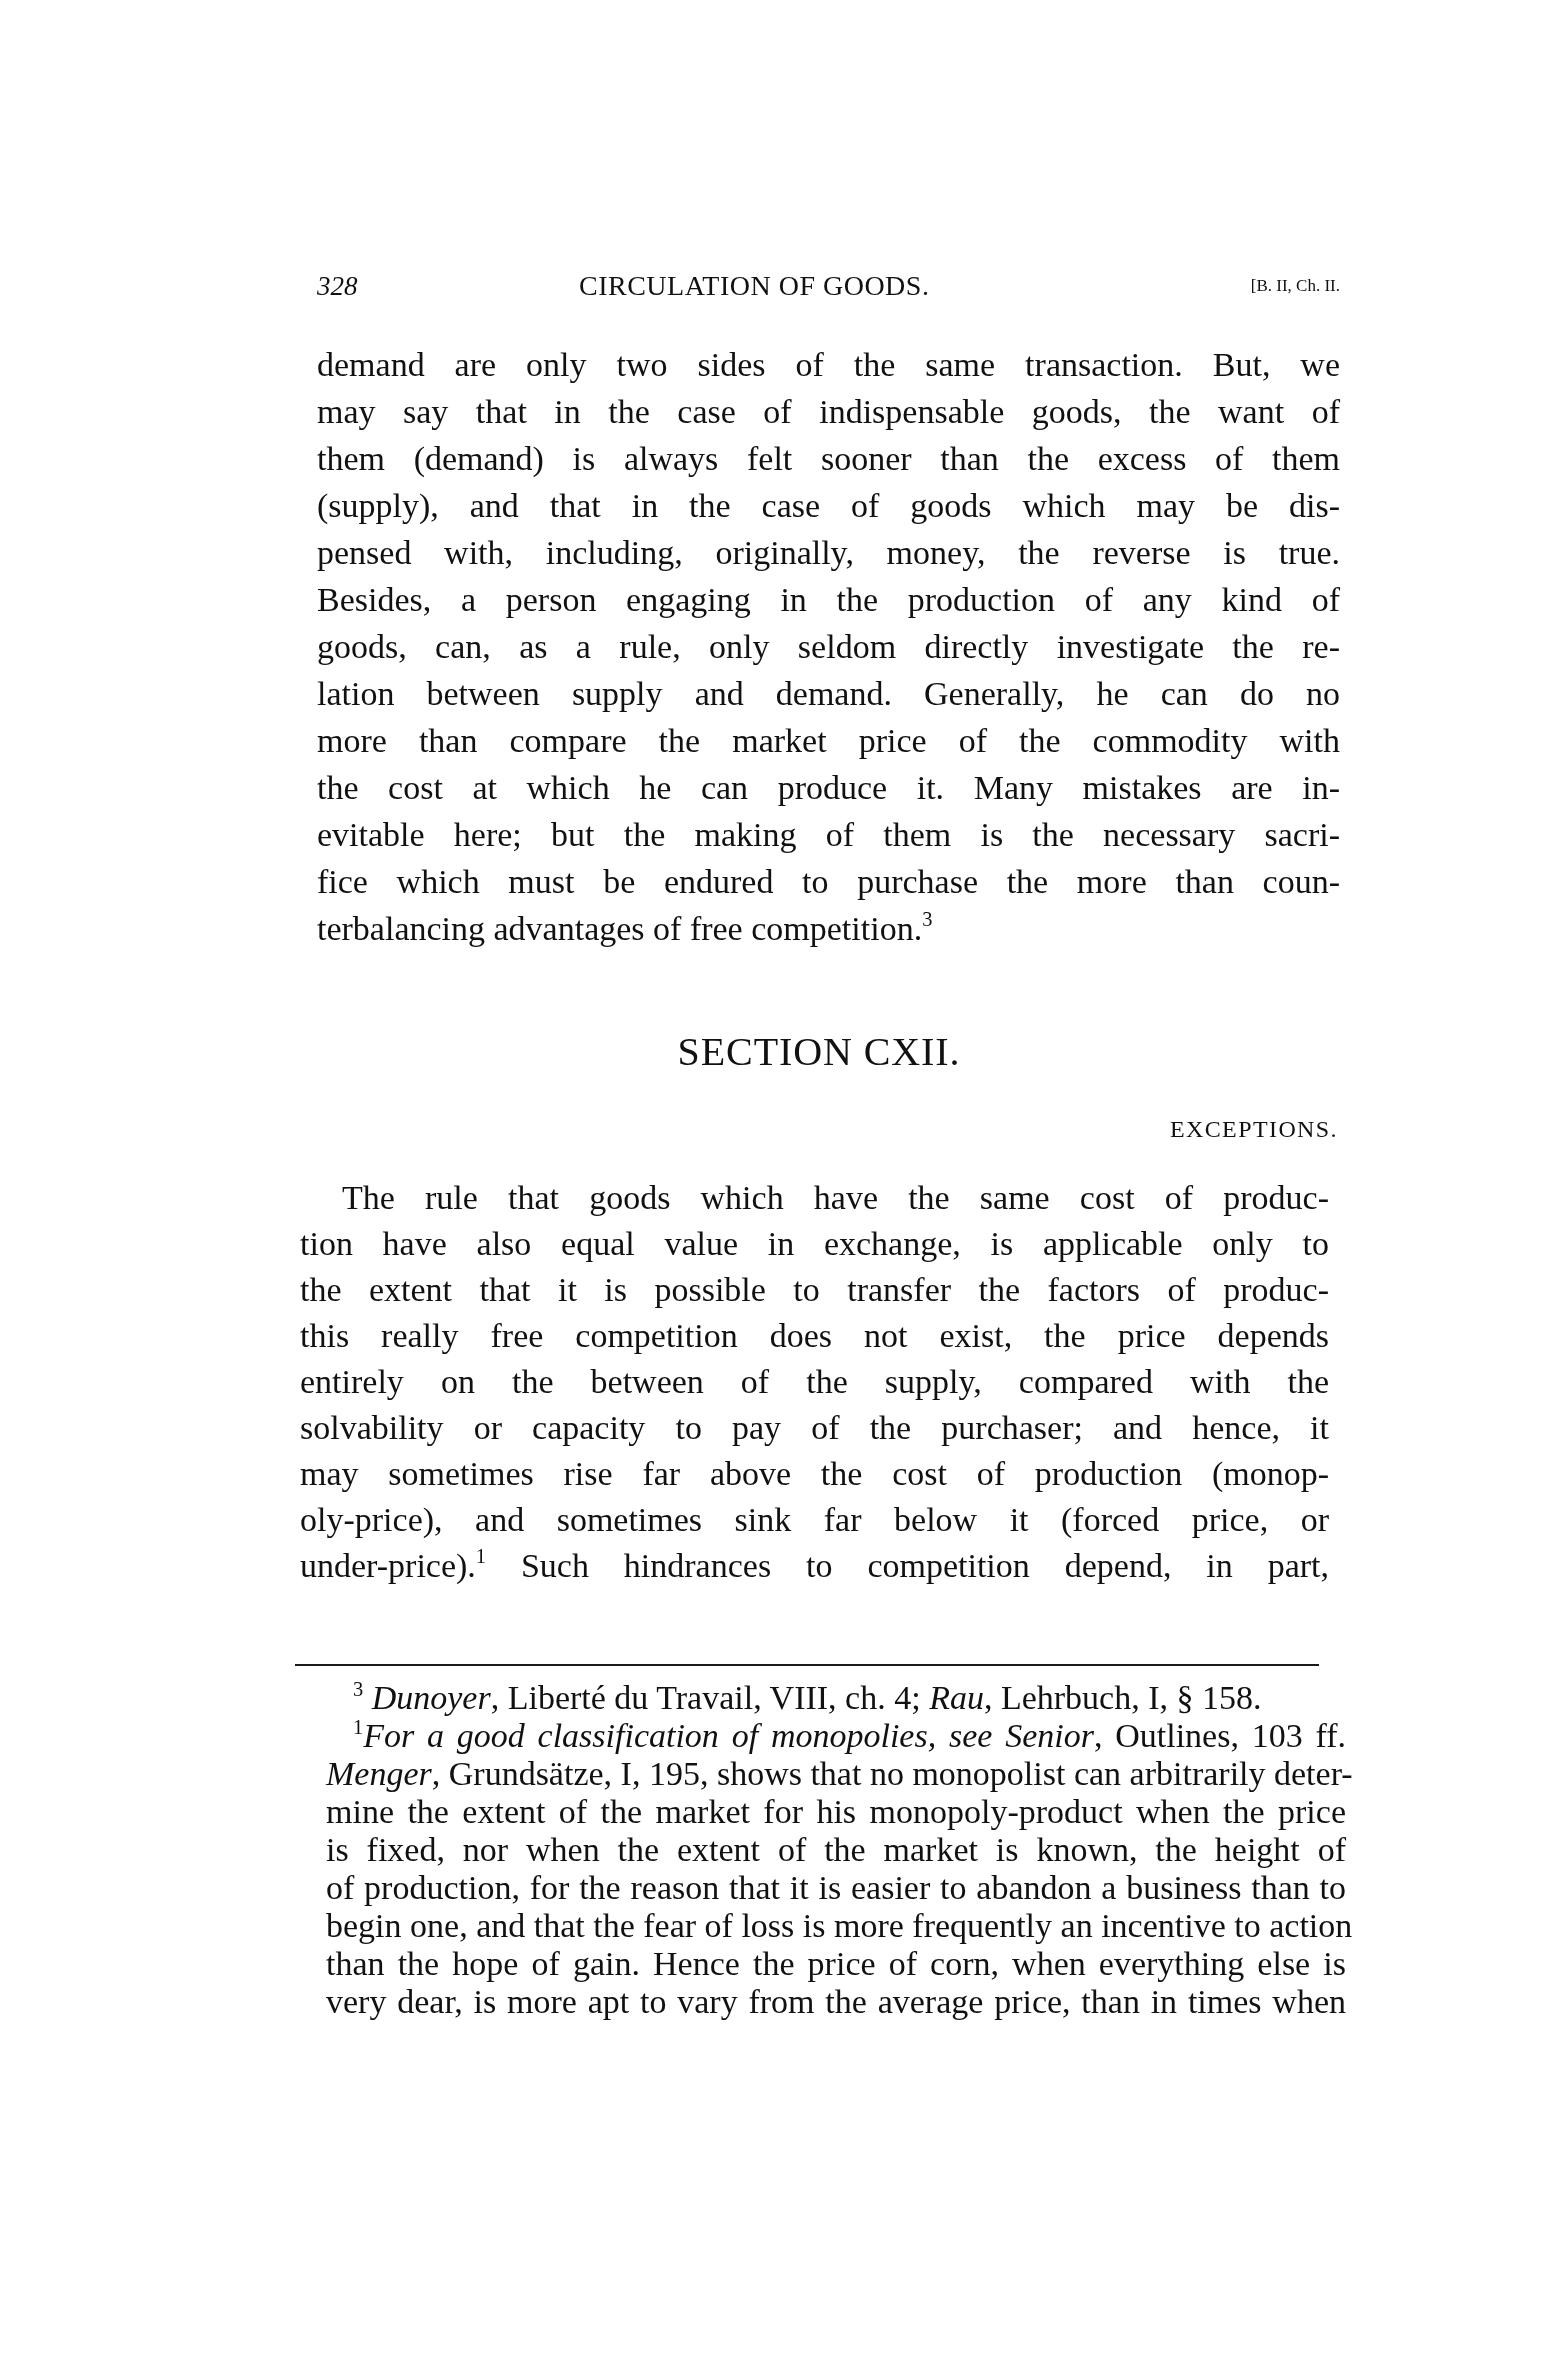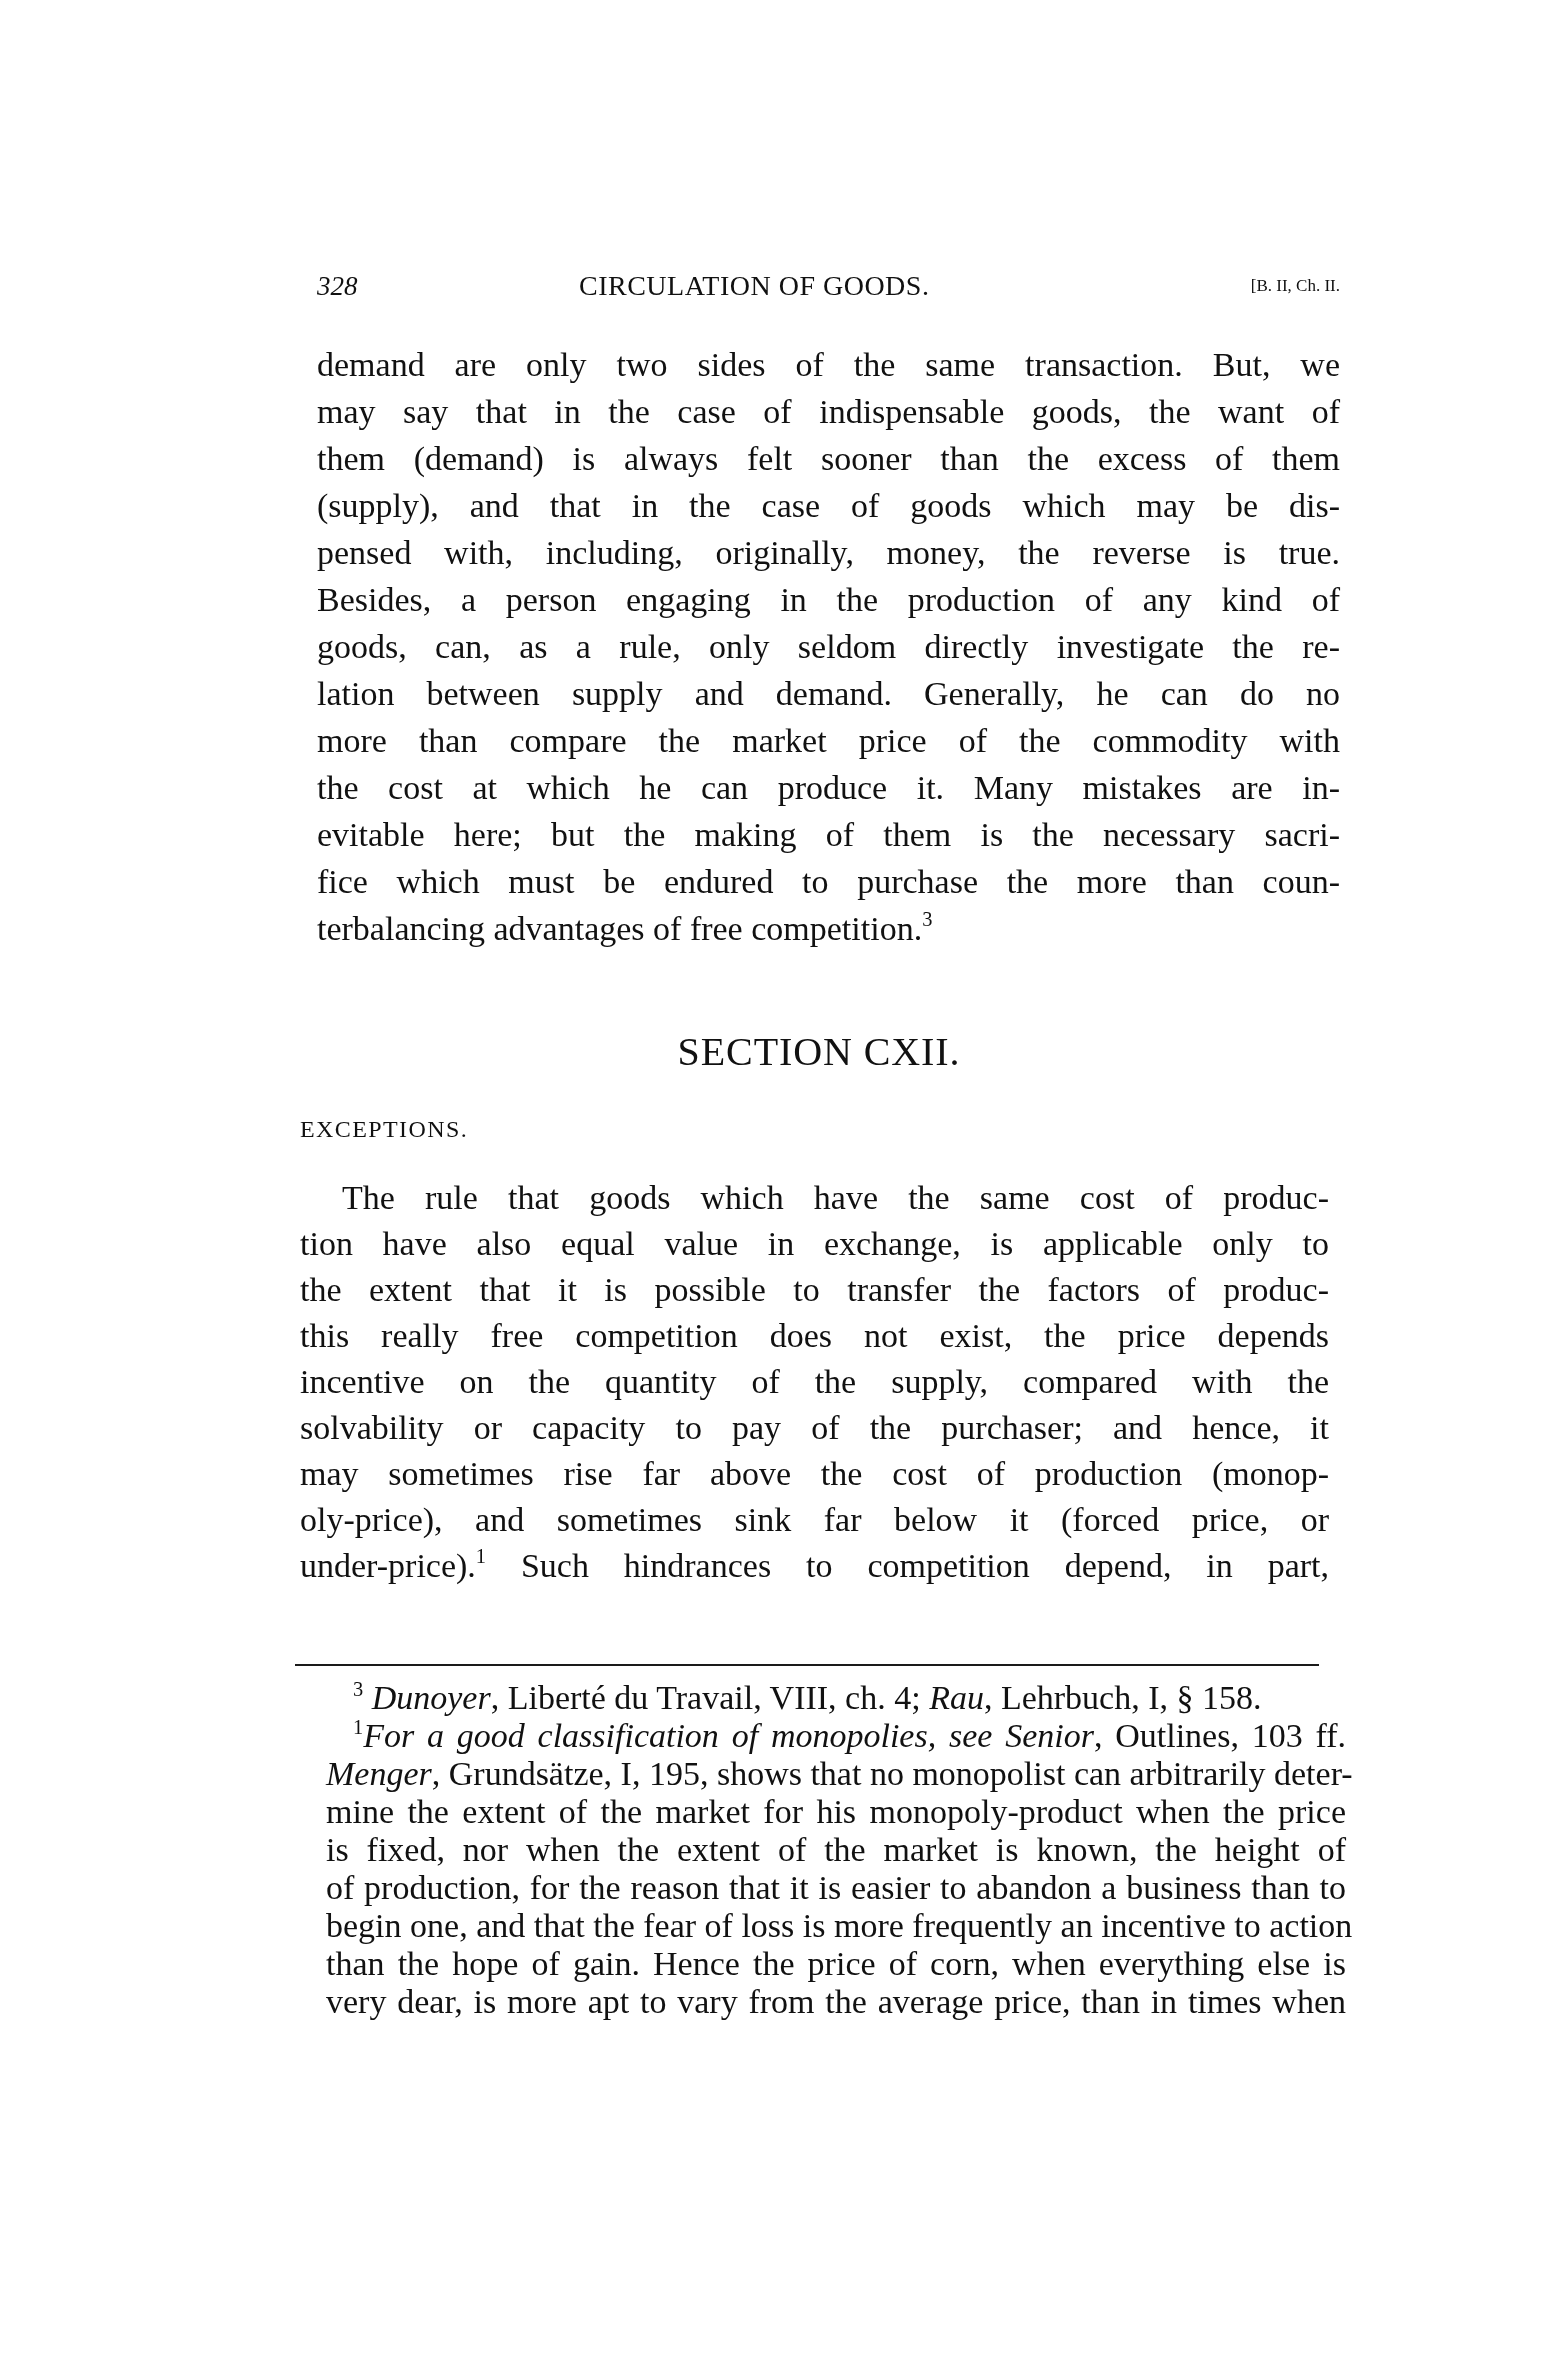--- a/index.html
+++ b/index.html
@@ -12,21 +12,21 @@
   .header .ref { position: absolute; right: 0; top: 0; font-size: 17px; }
   .block { position: absolute; }
   .line { display: block; white-space: nowrap; text-align: justify; text-align-last: justify; overflow: visible; }
   .line.last { text-align-last: left; }
   .line.indent { padding-left: 42px; box-sizing: border-box; }
   .p1 { top: 341px; left: 317px; width: 1023px; font-size: 34px; }
   .p1 .line { height: 47px; line-height: 47px; }
   .p2 { top: 1175px; left: 300px; width: 1029px; font-size: 34px; }
   .p2 .line { height: 46px; line-height: 46px; }
   .sec-title { top: 1027px; left: 300px; width: 1038px; height: 50px; line-height: 50px; font-size: 40px; text-align: center; letter-spacing: 0.9px; }
-  .sec-sub { top: 1113px; left: 300px; width: 1038px; height: 32px; line-height: 32px; font-size: 24px; text-align: left; letter-spacing: 1.4px; }
+  .sec-sub { top: 1113px; left: 300px; width: 1038px; height: 32px; line-height: 32px; font-size: 24px; text-align: right; letter-spacing: 1.4px; }
   .rule { top: 1664px; left: 295px; width: 1024px; height: 1.8px; background: #1a1a1a; }
   .fn { top: 1679px; left: 297px; width: 1020px; font-size: 34px; margin-left: 29px; }
   .fn .line { height: 38px; line-height: 38px; }
   .fn .line.indent { padding-left: 27px; }
   sup { font-size: 60%; line-height: 0; vertical-align: 0.7em; }
   .fnm { font-size: 60%; vertical-align: 0.65em; line-height: 0; }
   i { font-style: italic; }
 </style>
 </head>
 <body>
@@ -54,21 +54,21 @@
 </div>
 
 <div class="abs sec-title">SECTION CXII.</div>
 <div class="abs sec-sub">EXCEPTIONS.</div>
 
 <div class="block p2">
   <span class="line indent">The rule that goods which have the same cost of produc-</span>
   <span class="line">tion have also equal value in exchange, is applicable only to</span>
   <span class="line">the extent that it is possible to transfer the factors of produc-</span>
   <span class="line">this really free competition does not exist, the price depends</span>
-  <span class="line">incentive on the quantity of the supply, compared with the</span>
+  <span class="line">entirely on the between of the supply, compared with the</span>
   <span class="line">solvability or capacity to pay of the purchaser; and hence, it</span>
   <span class="line">may sometimes rise far above the cost of production (monop-</span>
   <span class="line">oly-price), and sometimes sink far below it (forced price, or</span>
   <span class="line"><span>under-price).</span><sup>1</sup><span> Such hindrances to competition depend, in part,</span></span>
 </div>
 
 <div class="abs rule"></div>
 
 <div class="block fn">
   <span class="line indent last"><span class="fnm">3</span> <i>Dunoyer</i><span>, Liberté du Travail, VIII, ch. 4; </span><i>Rau</i><span>, Lehrbuch, I, § 158.</span></span>

